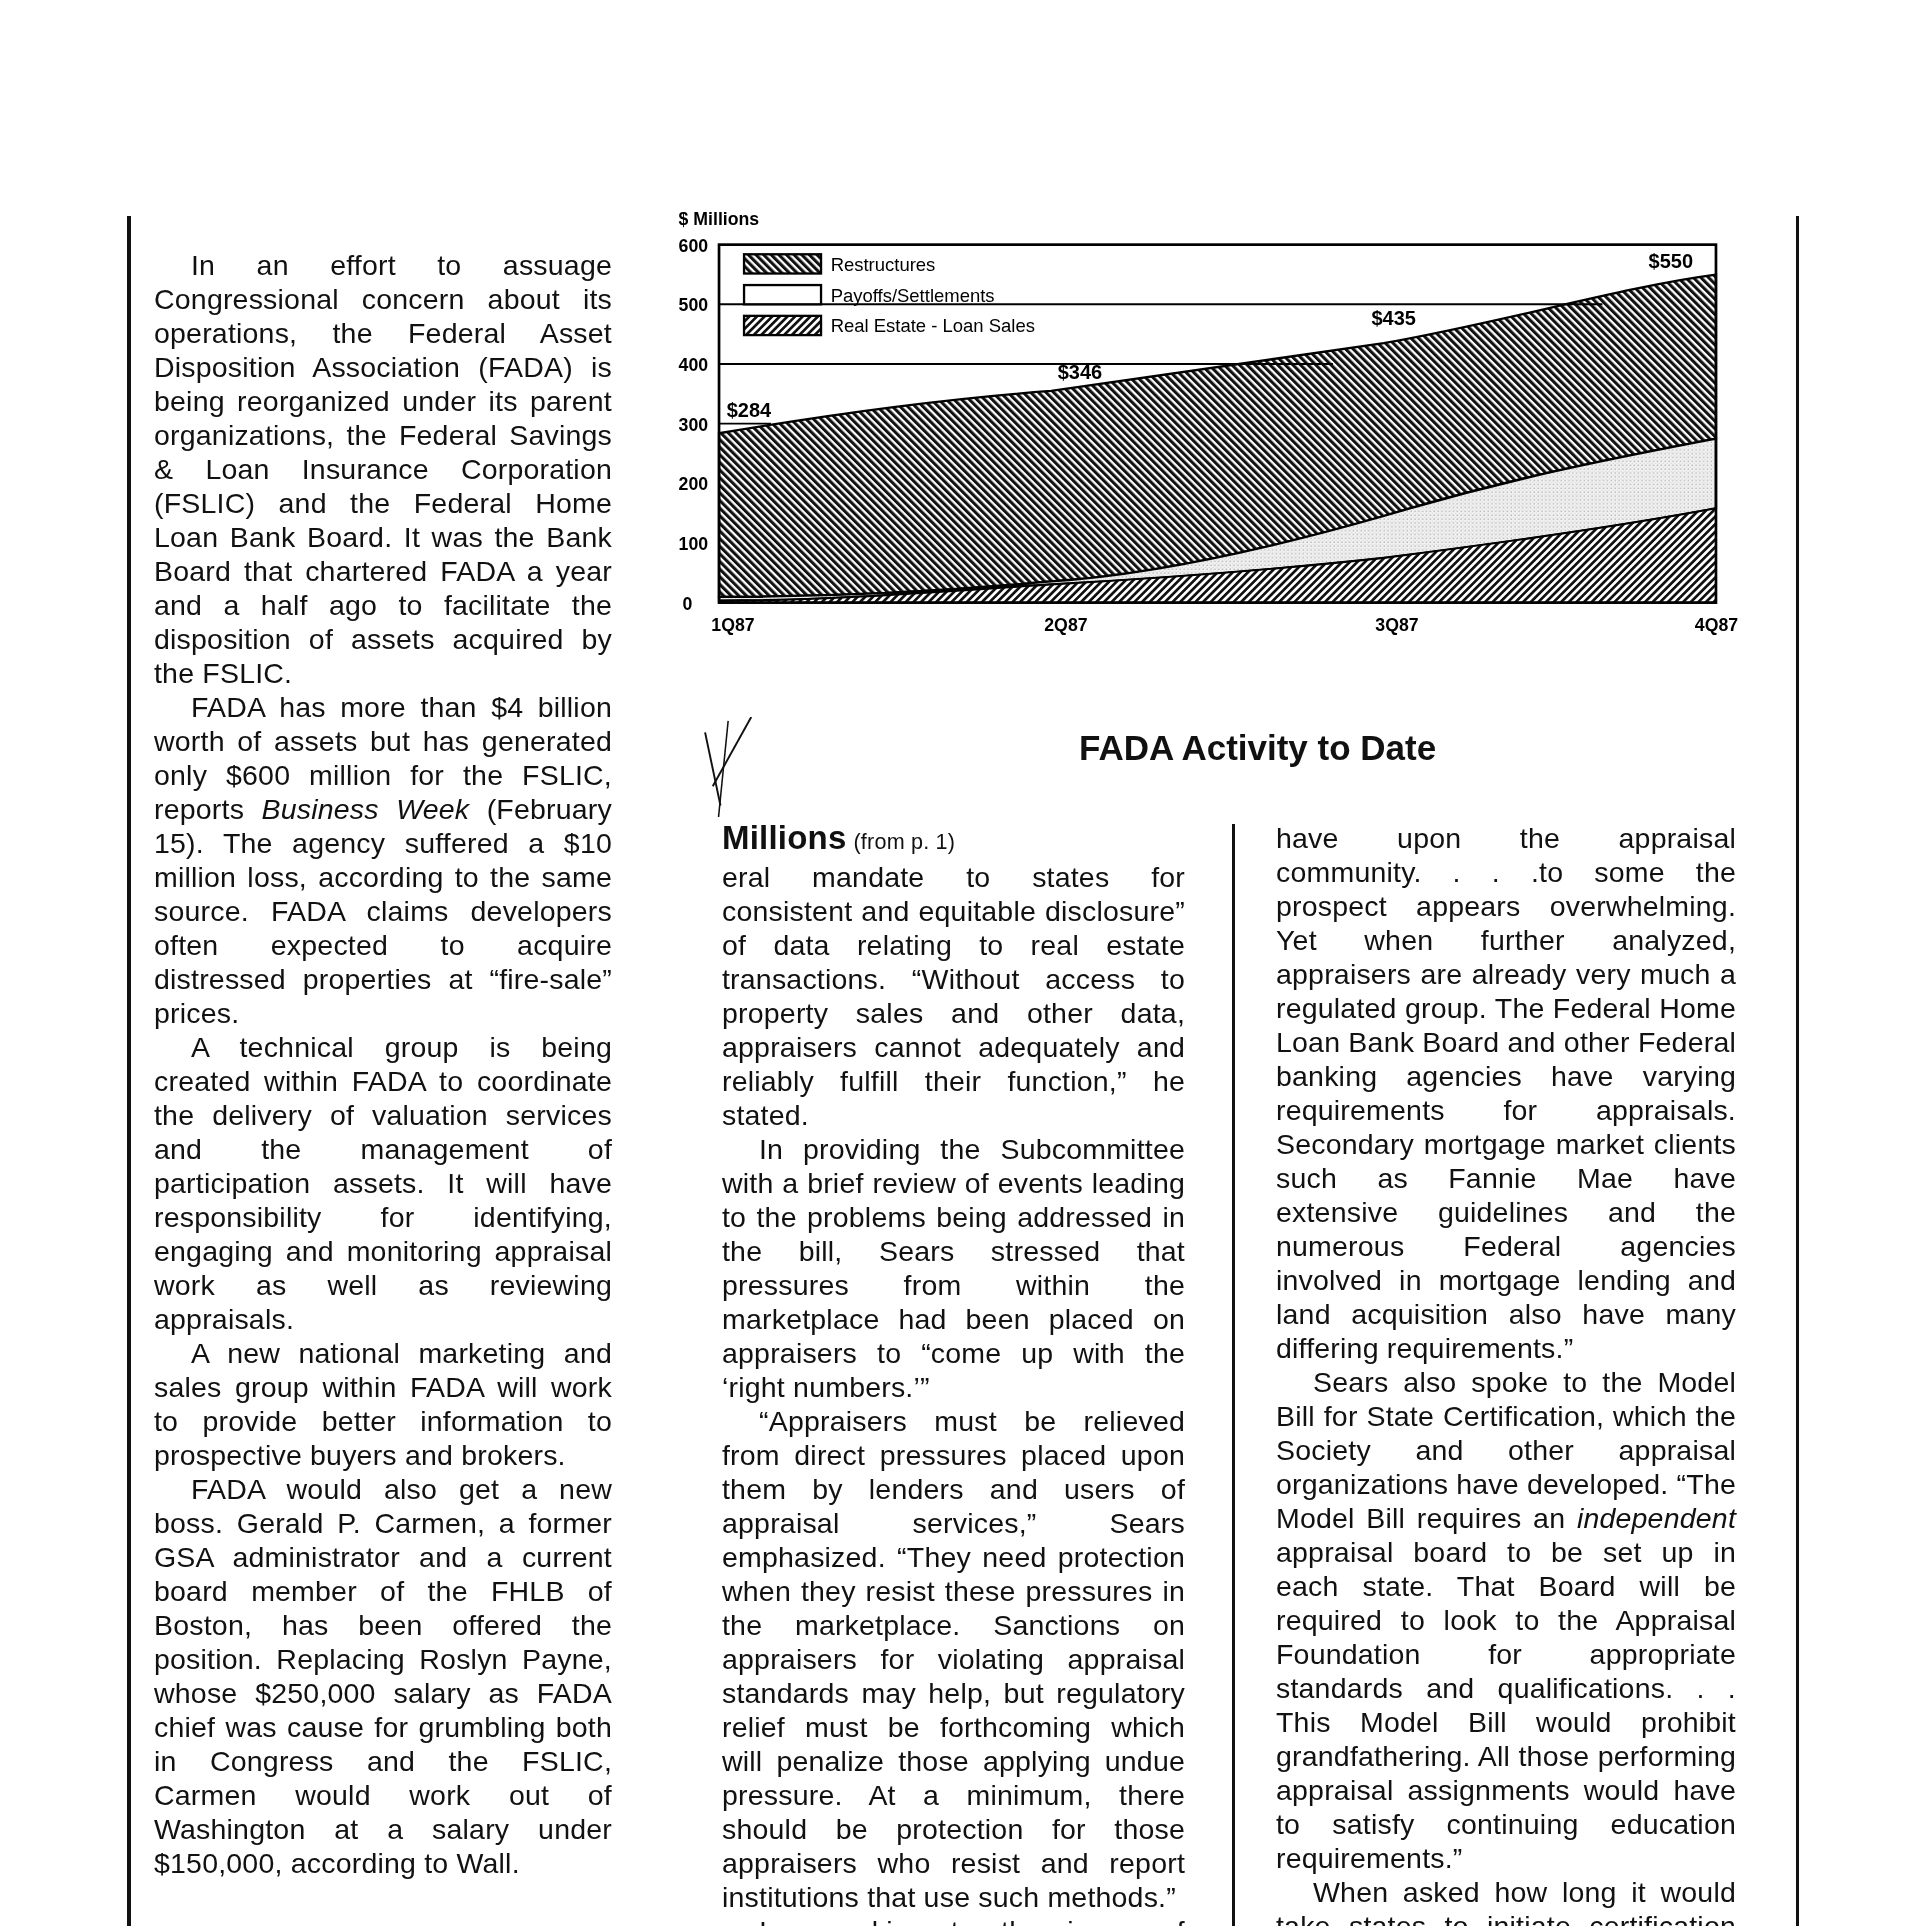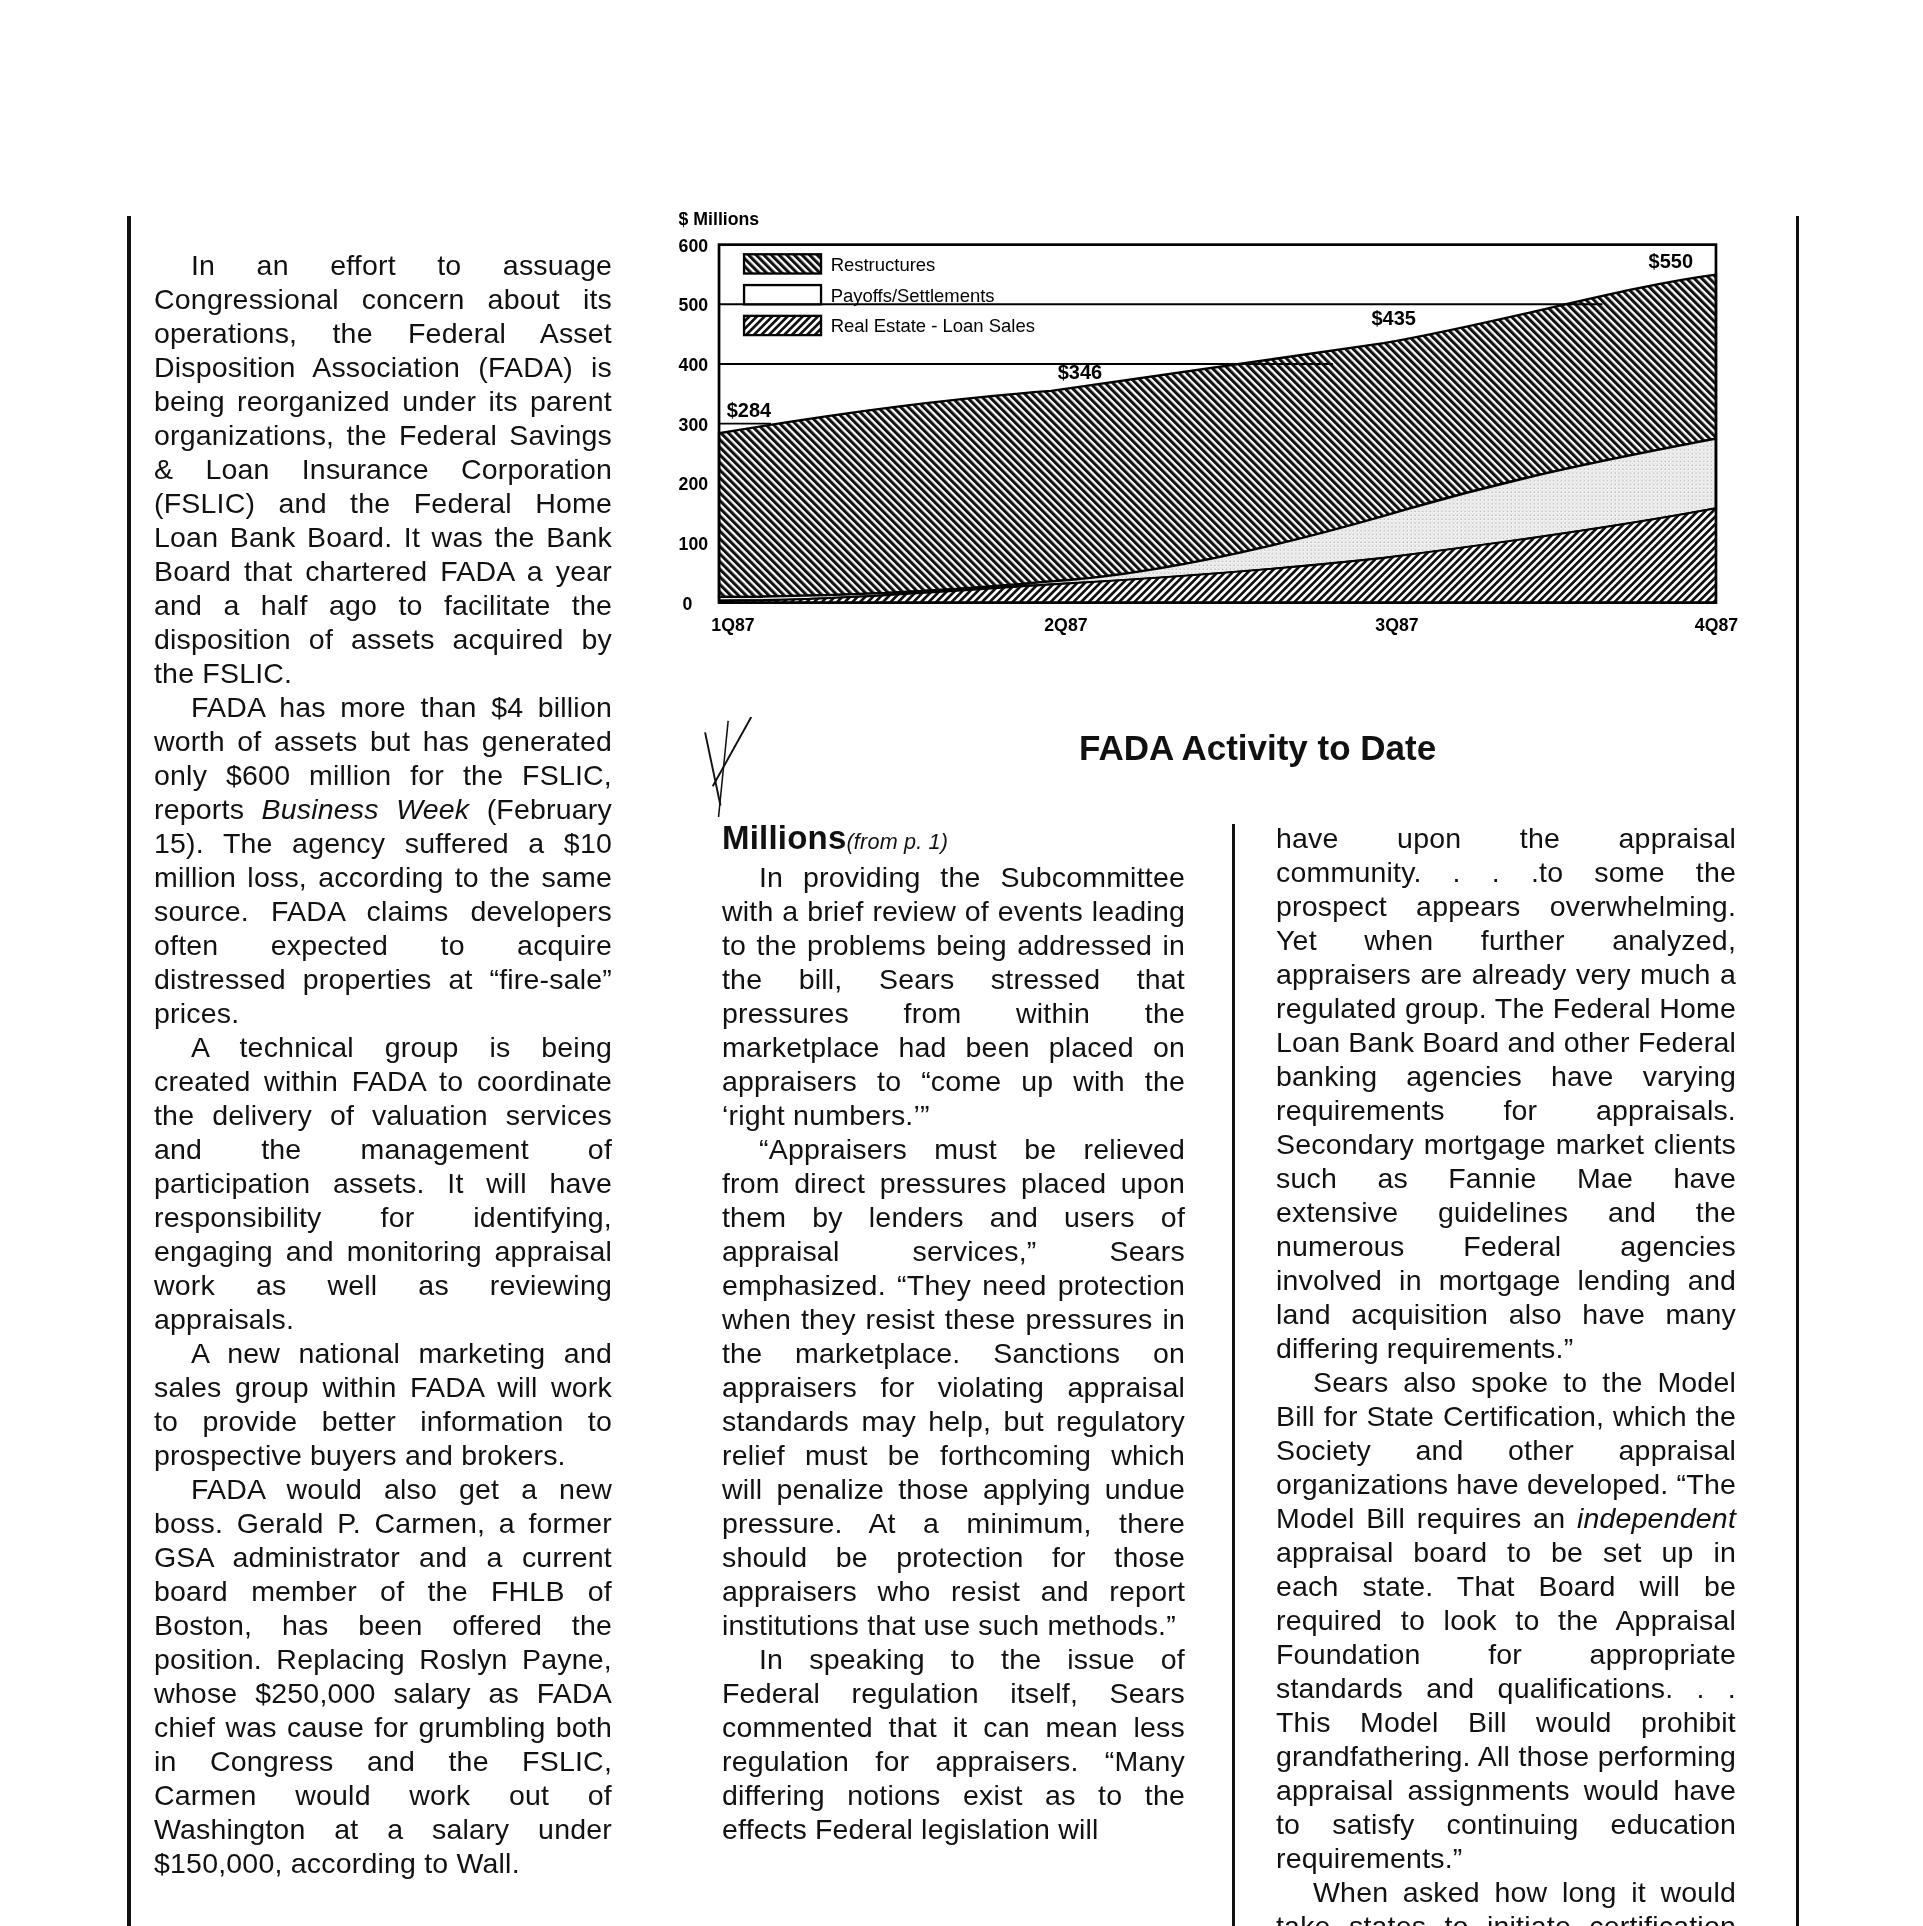--- a/index.html
+++ b/index.html
@@ -3,21 +3,21 @@
 <meta charset="utf-8">
 <style>
   html, body { margin: 0; padding: 0; background: #ffffff; }
   body { width: 1923px; height: 2478px; position: relative; overflow: hidden; color: #111; font-family: "Liberation Sans", sans-serif; }
   .vrule { position: absolute; background: #111; width: 3.5px; }
   .col { position: absolute; font-family: "Liberation Sans", sans-serif; font-size: 28.5px; line-height: 34px; text-align: justify; letter-spacing: 0.2px; }
   .col p { margin: 0; text-indent: 0; }
   .col p.ind { text-indent: 37px; }
   .headline { font-weight: bold; font-size: 35px; line-height: 40px; margin: 0 0 2.3px 0; letter-spacing: 0; }
   .sectitle { font-weight: bold; font-size: 33px; line-height: 37px; }
-  .sectitle .from { font-weight: normal; font-style: italic; font-size: 21.6px; }
+  .sectitle .from { font-weight: normal; font-size: 21.6px; margin-left: 7px; }
   .chart { position: absolute; left: 678px; top: 210px; width: 1079px; height: 485px; }
   .caption { position: absolute; left: 1079px; top: 728px; font-weight: bold; font-size: 35px; }
   .scribble { position: absolute; left: 701px; top: 717px; width: 62px; height: 100px; }
   i { font-style: italic; }
 </style>
 </head>
 <body>
 
 <div class="vrule" style="left:127px; top:216px; height:1938px;"></div>
 <div class="vrule" style="left:1232px; top:824px; height:1329px; width:2.7px;"></div>
@@ -104,20 +104,21 @@
   <line x1="130" y1="0" x2="30" y2="180" stroke="#111" stroke-width="5"></line>
   <line x1="70" y1="10" x2="45" y2="260" stroke="#111" stroke-width="4"></line>
 </svg>
 
 <div class="caption">FADA Activity to Date</div>
 
 <div class="col" style="left:722px; top:819px; width:463px;">
   <div class="sectitle">
     <span>Millions</span><span class="from">(from p. 1)</span>
   </div>
+  <p>eral mandate to states for consistent and equitable disclosure” of data relating to real estate transactions. “Without access to property sales and other data, appraisers cannot adequately and reliably fulfill their function,” he stated.</p>
   <p class="ind">In providing the Subcommittee with a brief review of events leading to the problems being addressed in the bill, Sears stressed that pressures from within the marketplace had been placed on appraisers to “come up with the ‘right numbers.’”</p>
   <p class="ind">“Appraisers must be relieved from direct pressures placed upon them by lenders and users of appraisal services,” Sears emphasized. “They need protection when they resist these pressures in the marketplace. Sanctions on appraisers for violating appraisal standards may help, but regulatory relief must be forthcoming which will penalize those applying undue pressure. At a minimum, there should be protection for those appraisers who resist and report institutions that use such methods.”</p>
   <p class="ind">In speaking to the issue of Federal regulation itself, Sears commented that it can mean less regulation for appraisers. “Many differing notions exist as to the effects Federal legislation will</p>
 </div>
 
 <div class="col" style="left:1276px; top:821px; width:460px;">
   <p>have upon the appraisal community. . . .to some the prospect appears overwhelming. Yet when further analyzed, appraisers are already very much a regulated group. The Federal Home Loan Bank Board and other Federal banking agencies have varying requirements for appraisals. Secondary mortgage market clients such as Fannie Mae have extensive guidelines and the numerous Federal agencies involved in mortgage lending and land acquisition also have many differing requirements.”</p>
   <p class="ind"><span>Sears also spoke to the Model Bill for State Certification, which the Society and other appraisal organizations have developed. “The Model Bill requires an</span> <i>independent</i> <span>appraisal board to be set up in each state. That Board will be required to look to the Appraisal Foundation for appropriate standards and qualifications. . . This Model Bill would prohibit grandfathering. All those performing appraisal assignments would have to satisfy continuing education requirements.”</span></p>
   <p class="ind">When asked how long it would take states to initiate certification programs, Sears responded that the Barnard bill is already acting as an incentive to the enactment of state certification legislation.</p>
 </div>

